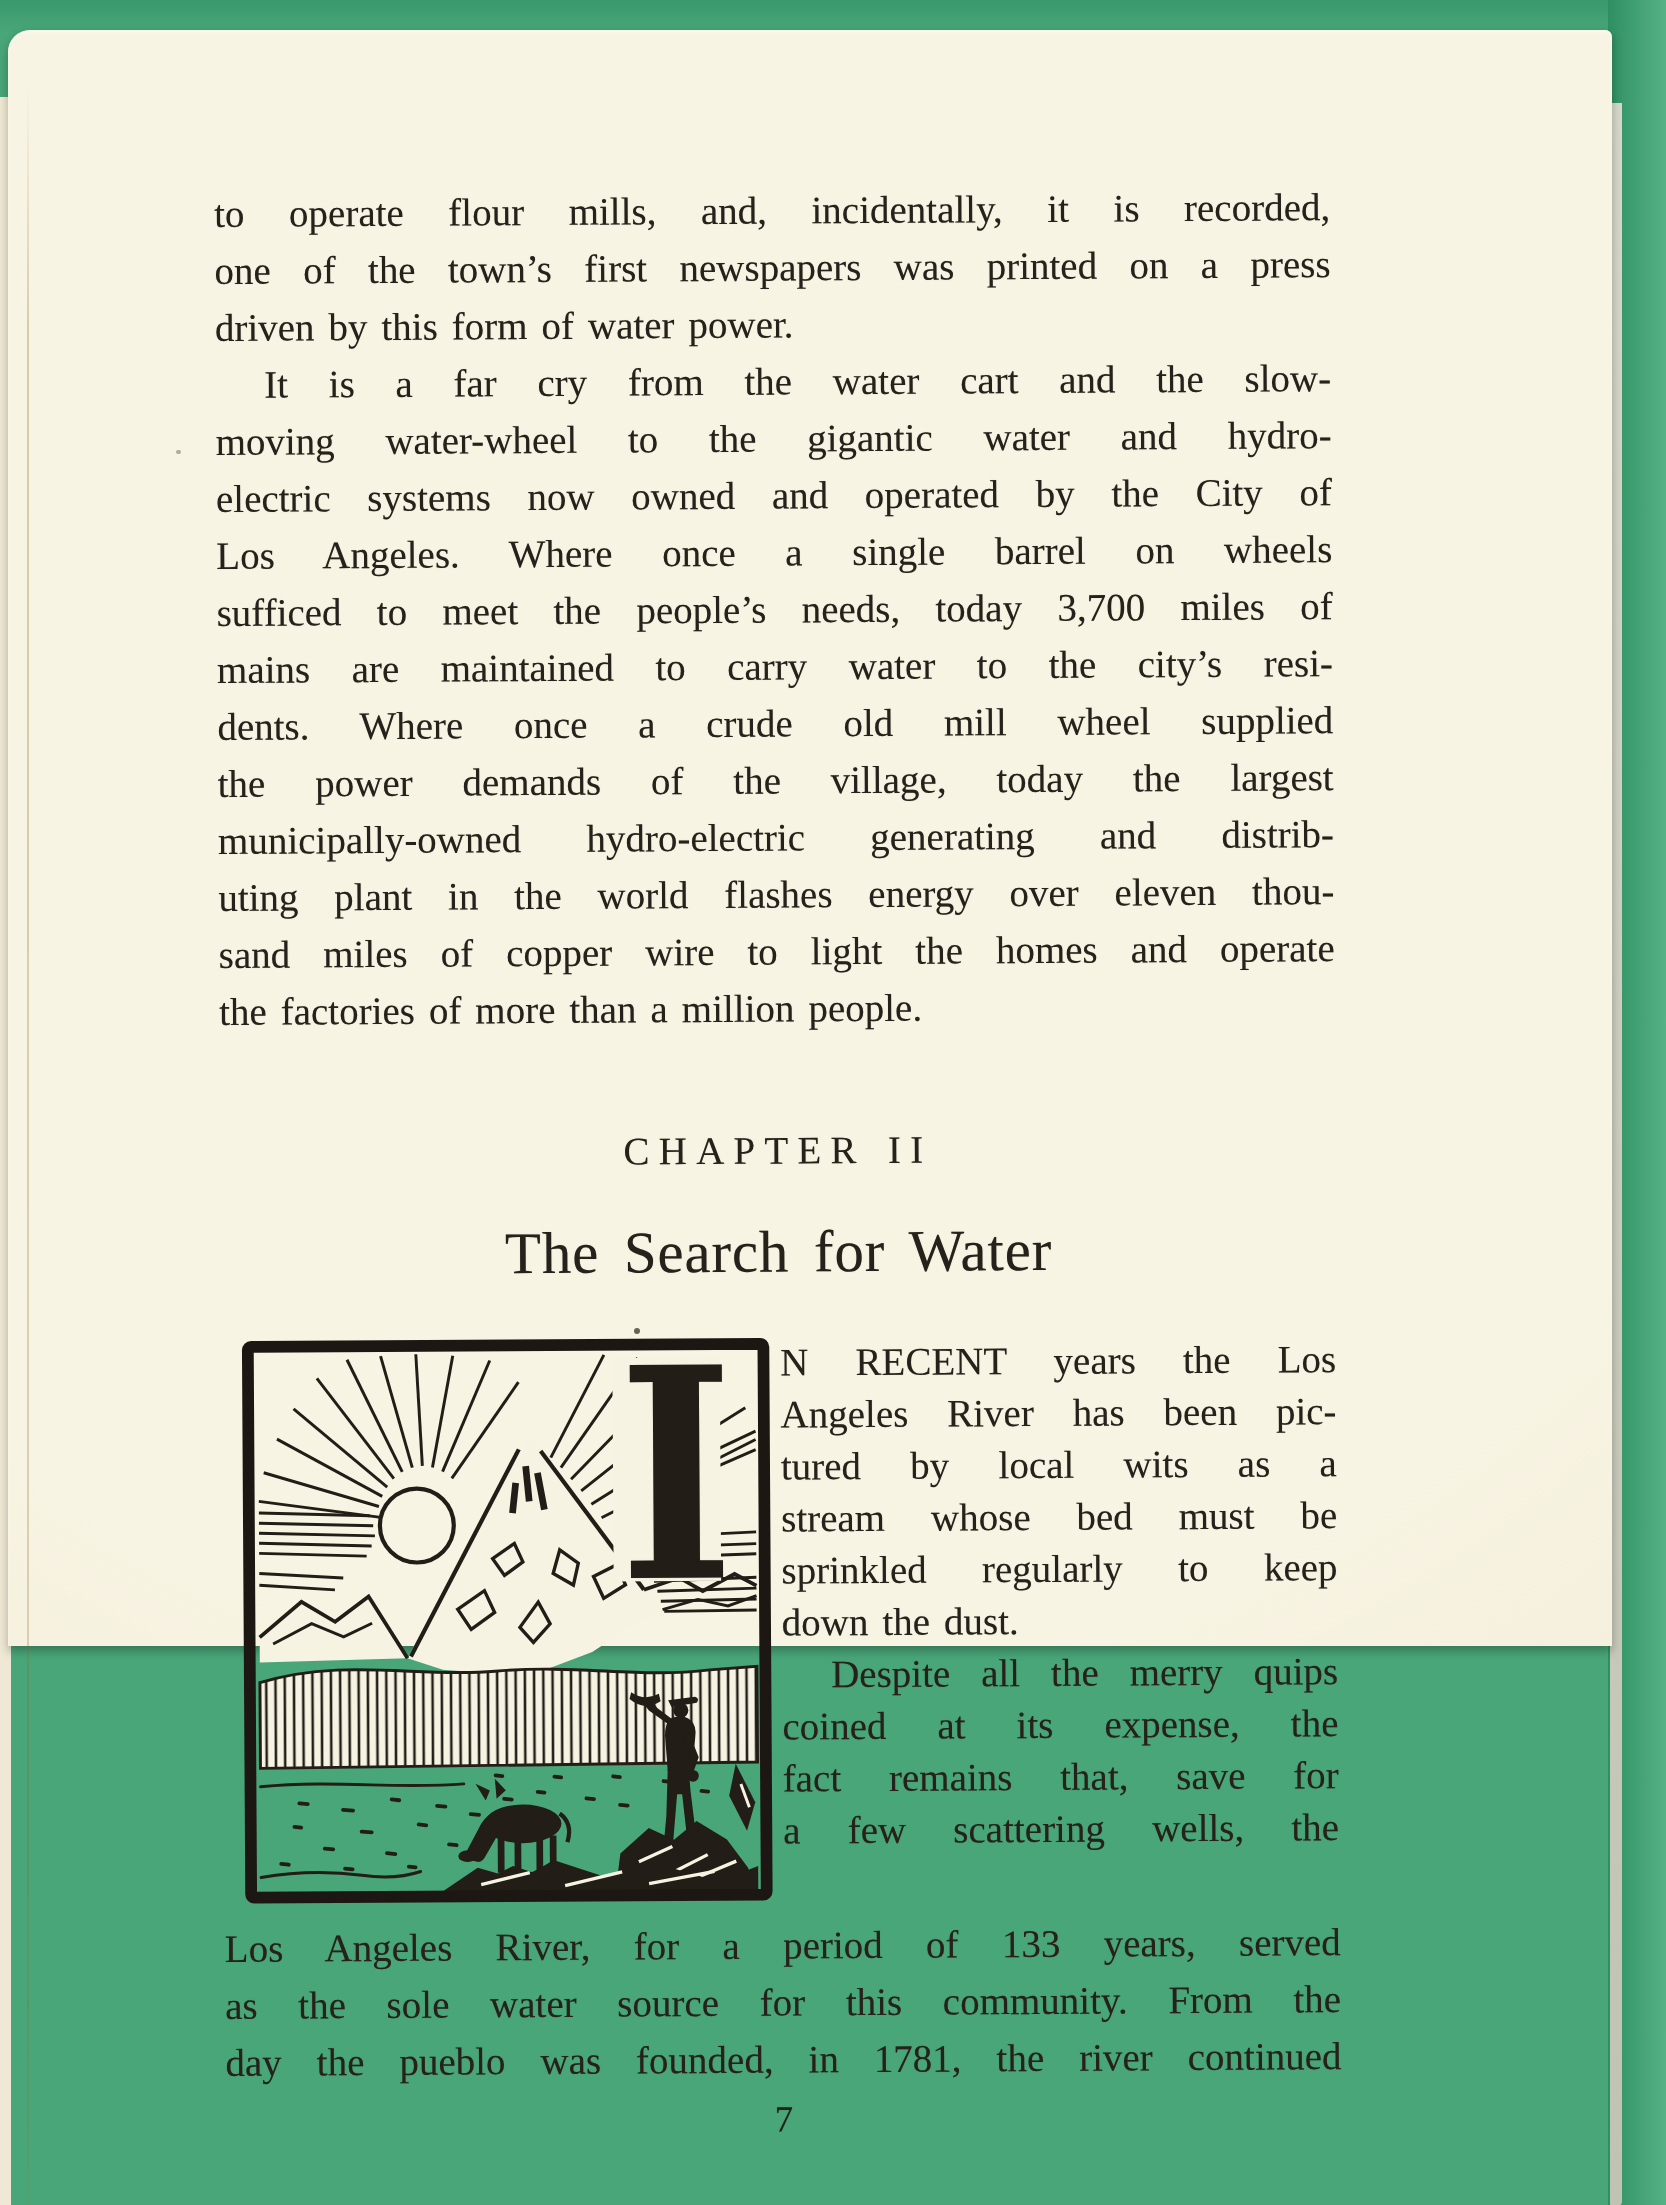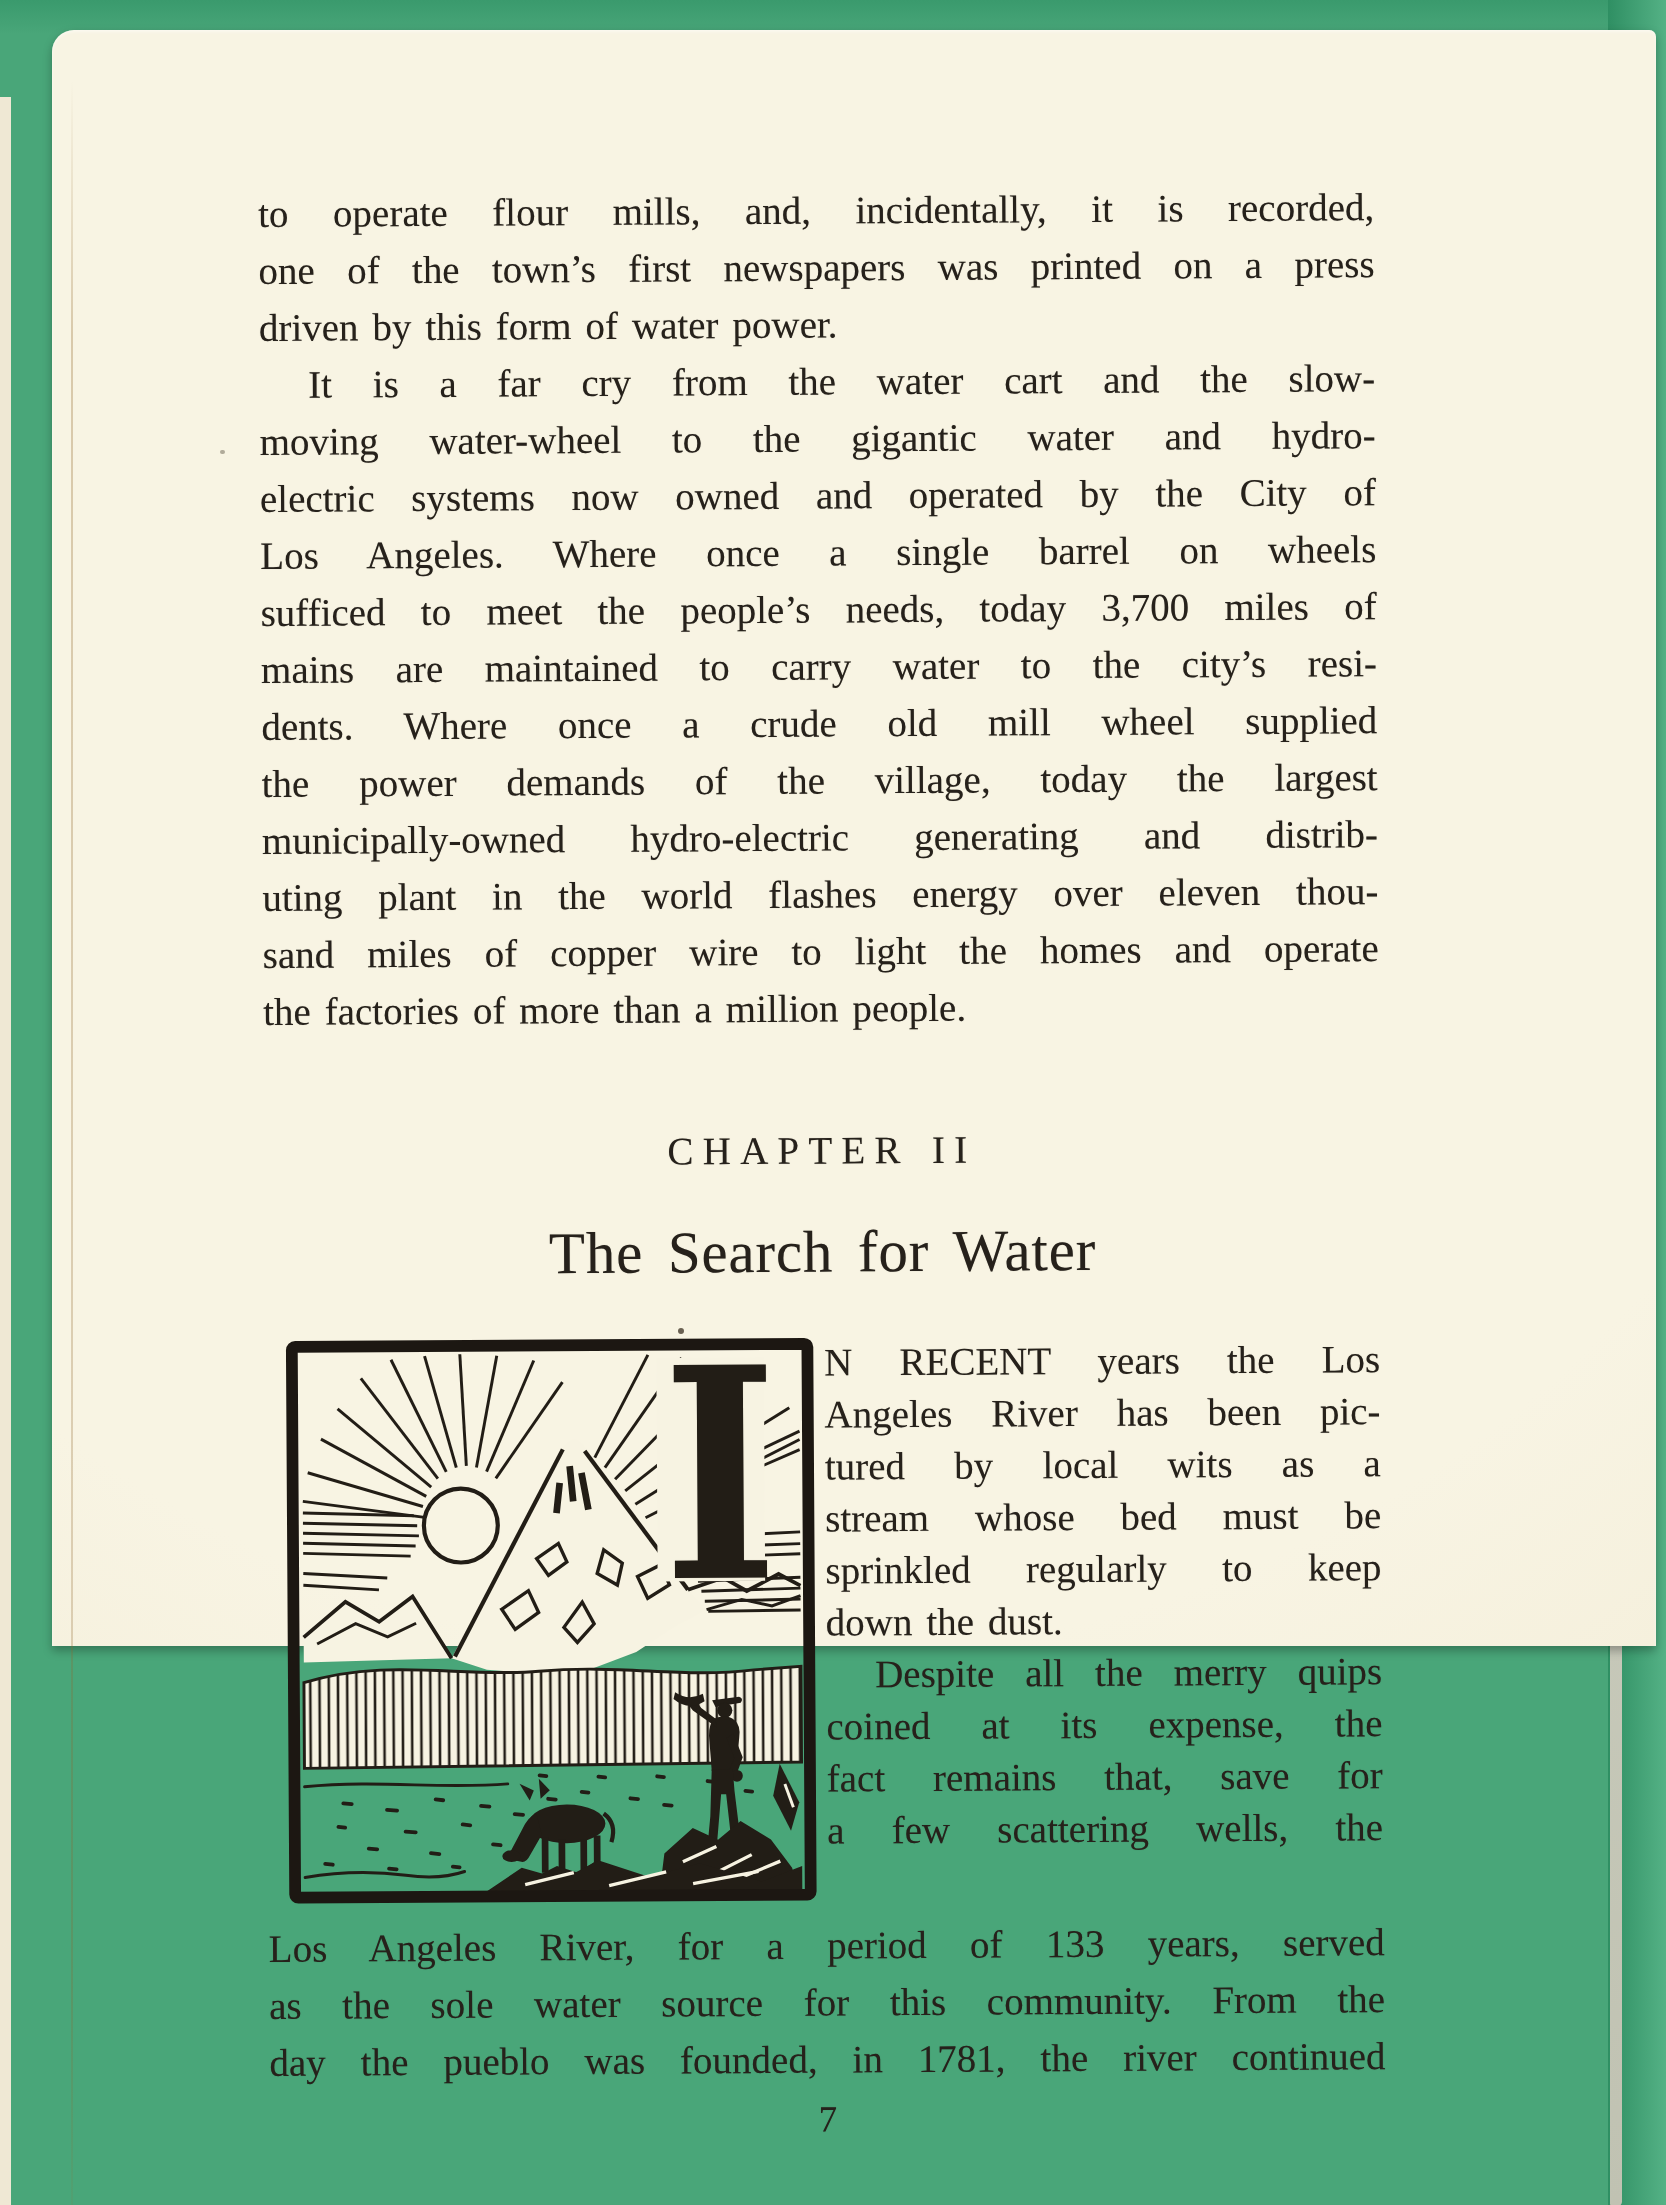--- a/index.html
+++ b/index.html
@@ -23,21 +23,20 @@
   .page-stack-edge{
     position:absolute;left:1610px;top:103px;width:11.8px;height:2103px;
     background:linear-gradient(to bottom,#d6d8ca,#c0c2b2);
     border-radius:0 0 4.2px 2.5px;
   }
   .page{
     position:absolute;left:8.4px;top:30px;width:1604px;height:1616px;
     background:radial-gradient(130% 120% at 45% 35%, #f8f4e3 55%, #f1ead3 90%, #ebe3c7 100%);
     border-radius:22px 6.7px 0 0;
     box-shadow:0 4.2px 10px rgba(0,0,0,.28), inset 0 1.7px 3.4px rgba(255,255,255,.5);
-    margin-left:44px;
   }
   .crease{
     position:absolute;left:18.5px;top:50px;width:1.7px;height:2125px;
     background:linear-gradient(to bottom,rgba(150,110,50,0),rgba(150,110,50,.32) 12%,rgba(140,100,45,.25) 90%,rgba(150,110,50,.1));
   }
   .speck{position:absolute;border-radius:50%;background:#6a6152;}
   .content{
     position:absolute;left:206px;top:155px;width:1116px;
     transform:rotate(-0.35deg);transform-origin:0 0;
     font-size:39px;line-height:57px;color:#26211b;

